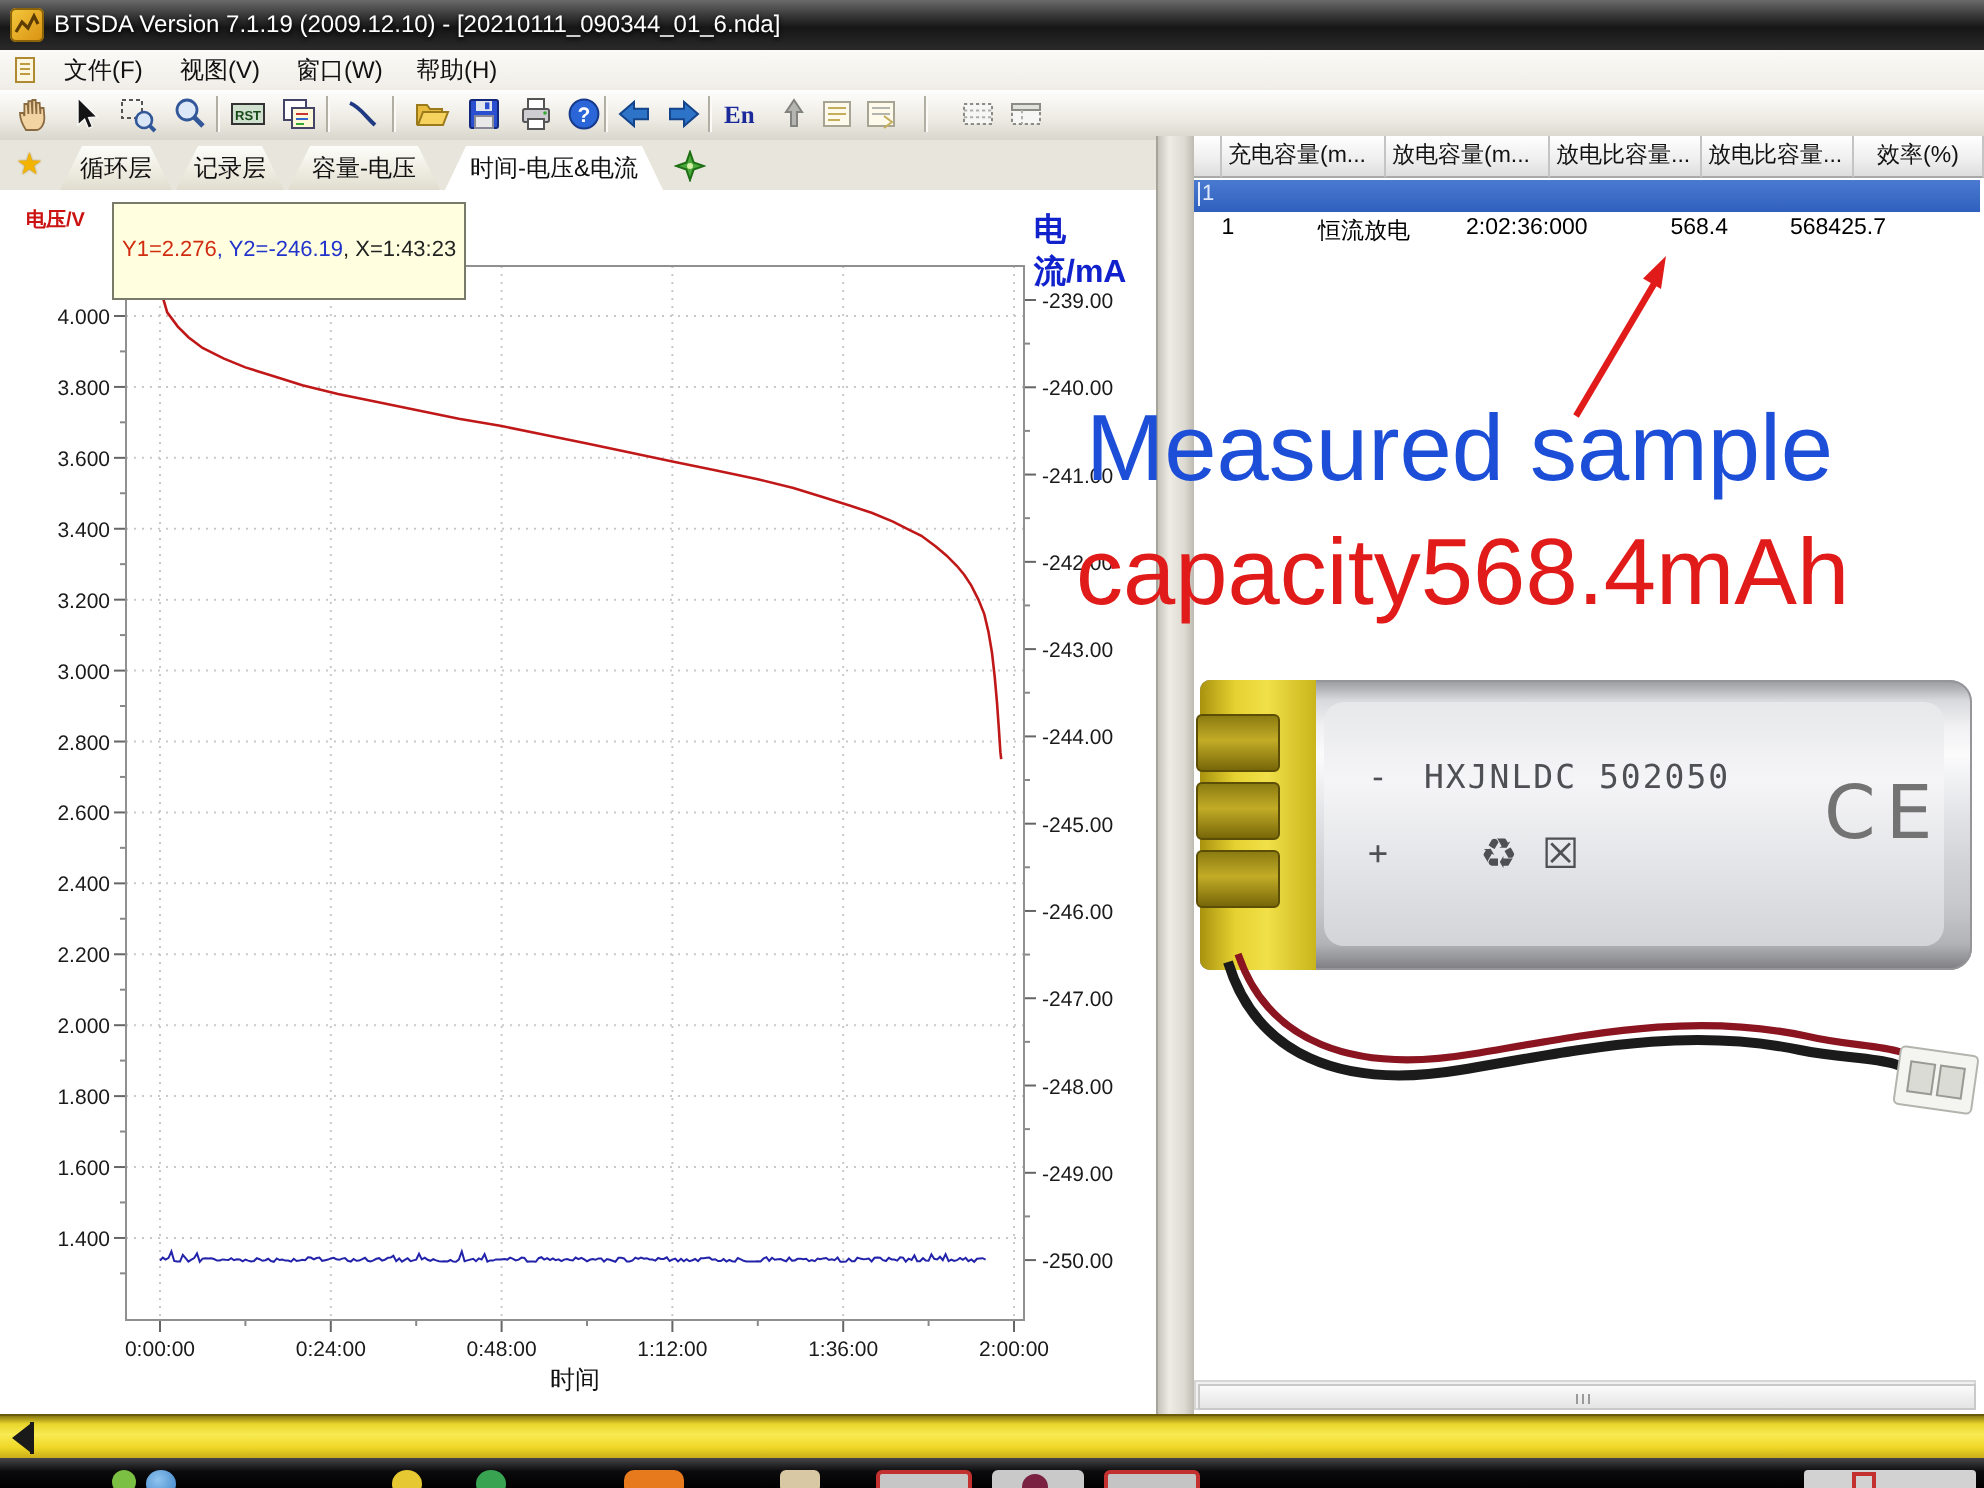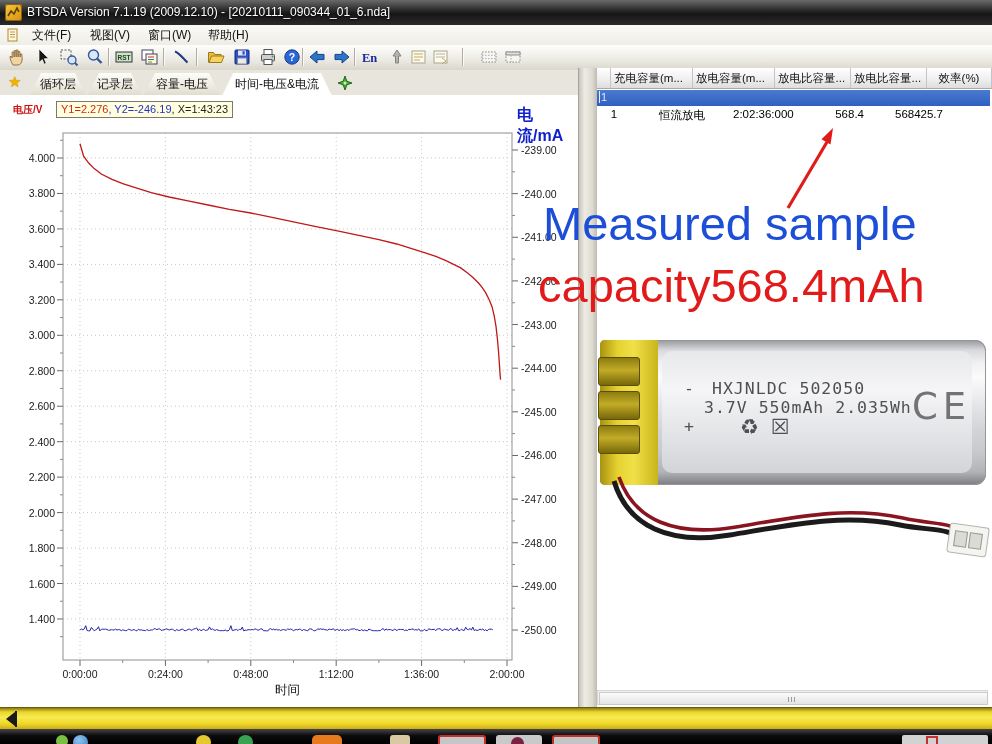--- a/index.html
+++ b/index.html
@@ -35,21 +35,21 @@
   #tab-star{position:absolute;left:8px;top:3px;font-size:15px;color:#f2b400;text-shadow:0 0 1px #a87400;}
   #tab-add{position:absolute;left:337px;top:5px;}
   #chart-area{left:0;top:95px;width:578px;height:612px;background:#fff;}
   #chart-svg{position:absolute;left:0;top:0;}
   #chart-svg text{font-family:"Liberation Sans","DejaVu Sans",sans-serif;}
   .tick-t{font-size:10.5px;fill:#1a1a1a;}
   .xlab-t{font-size:12.5px;fill:#111;}
   #yl-title{left:13px;top:8px;color:#cc1111;font-size:10px;font-weight:bold;}
   #yr-title{left:517px;top:10px;color:#1122cc;font-size:16px;font-weight:bold;}
   #cursor-box{left:56px;top:6px;height:15px;background:#ffffdf;border:1px solid #7a7a6a;
-    font-size:11px;line-height:15px;padding:0 4px;white-space:nowrap;}
+    font-size:11px;line-height:15px;padding:16px 4px;white-space:nowrap;}
   #cursor-box .c1{color:#d22c10;} #cursor-box .c2{color:#2233cc;} #cursor-box .c3{color:#222;}
   
   #splitter{left:578px;top:68px;width:19px;height:639px;
     background:linear-gradient(90deg,#c6c4bb,#edebe3 30%,#dcdad1 70%,#b6b4ab);border-left:1px solid #a5a39a;}
   
   #rpanel{left:597px;top:68px;width:395px;height:639px;background:#fff;}
   #thead{position:absolute;left:0;top:0;width:349px;height:22px;}
   .th{position:absolute;top:0;height:21px;line-height:21px;font-size:11.5px;color:#111;
     background:linear-gradient(#ffffff,#eeeeee 60%,#dddddd);
     border-right:1px solid #c4c4c4;border-bottom:1px solid #a9a9a9;padding:0 3px;box-sizing:border-box;
@@ -427,21 +427,20 @@
 
 <div class="abs" id="battery">
   <div class="batt-body"></div>
   <div class="batt-face"></div>
   <div class="batt-tape"></div>
   <div class="batt-tab" style="top:22px"></div>
   <div class="batt-tab" style="top:56px"></div>
   <div class="batt-tab" style="top:90px"></div>
   <span class="batt-txt" style="left:84px;top:44px">-</span>
   <span class="batt-txt" style="left:112px;top:44px">HXJNLDC 502050</span>
-  <span class="batt-txt" style="left:104px;top:63px">3.7V 550mAh 2.035Wh</span>
   <span class="batt-txt" style="left:84px;top:82px">+</span>
   <span id="batt-icons"><span>♻</span><span>☒</span></span>
   <span id="batt-ce">CE</span>
   <svg class="abs" style="left:0;top:130px" width="392" height="160">
     <path d="M14 16 C28 62 70 80 130 70 C190 60 242 48 300 60 C330 66 350 62 362 76" fill="none" stroke="#1b1b1b" stroke-width="5"></path>
     <path d="M19 12 C34 56 76 72 136 62 C196 52 246 41 303 53 C333 60 353 56 364 70" fill="none" stroke="#8a1420" stroke-width="3.6"></path>
   </svg>
   <div id="connector">
       <i style="left:5px"></i>
       <i style="left:20px"></i>

